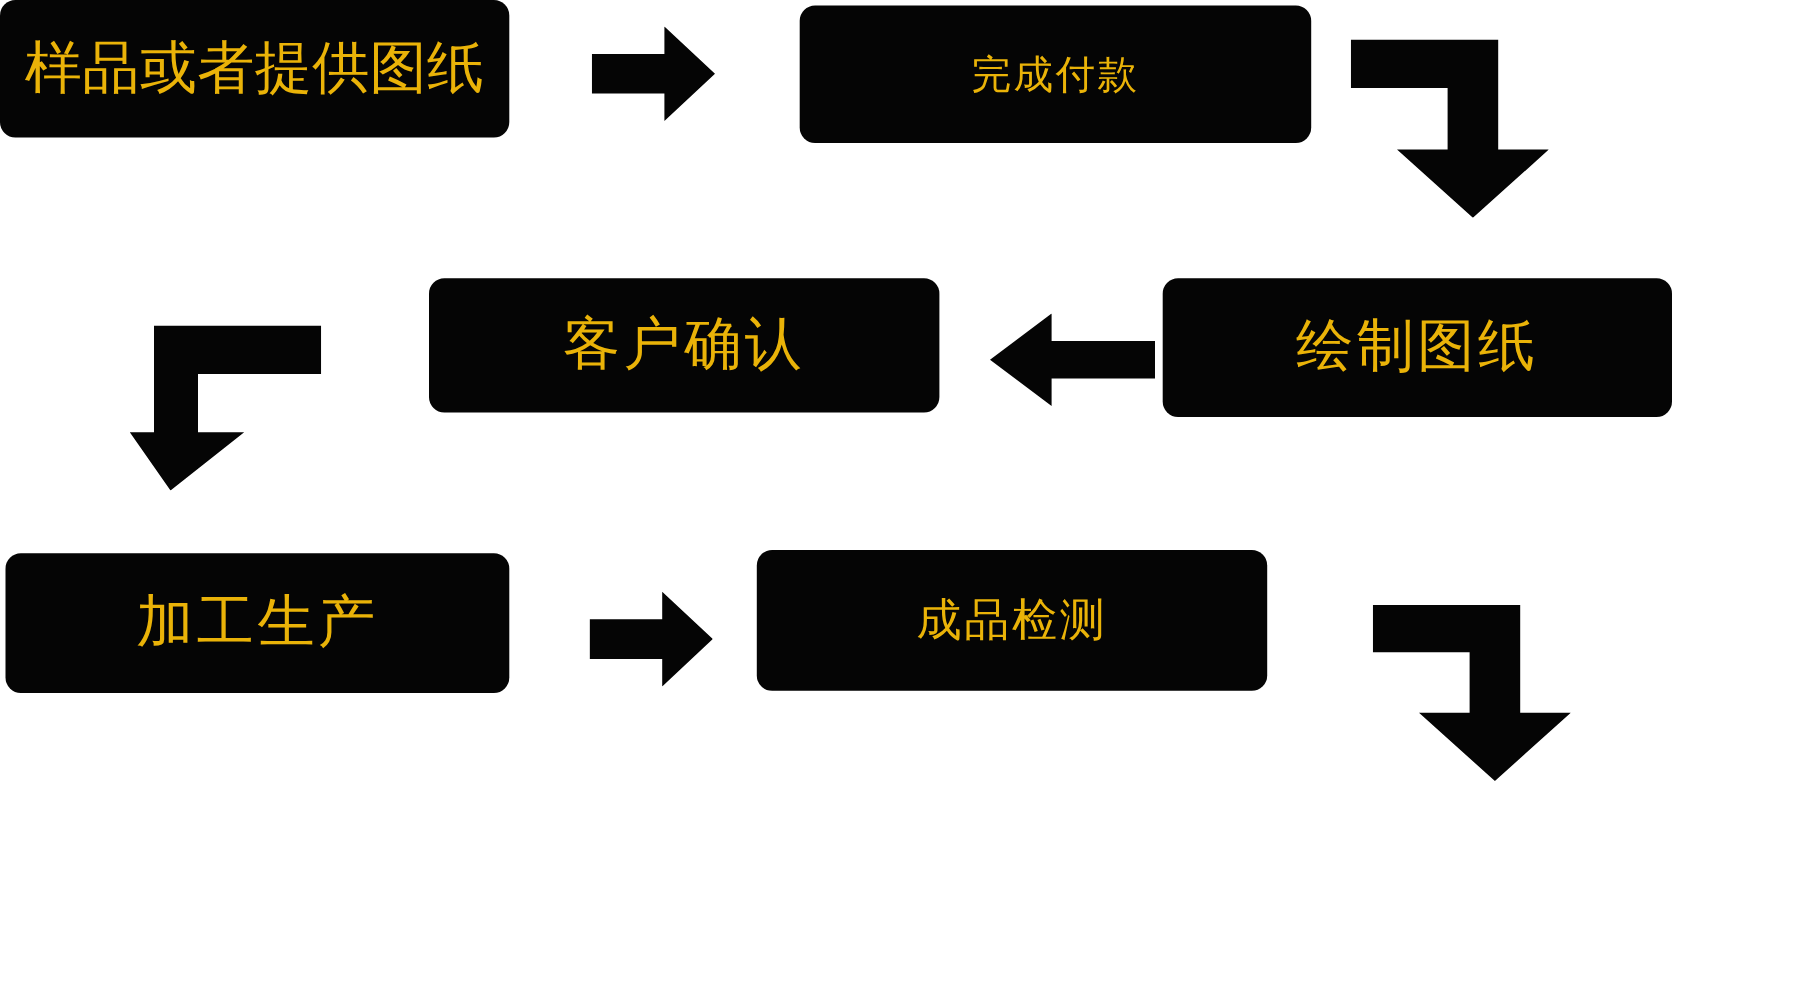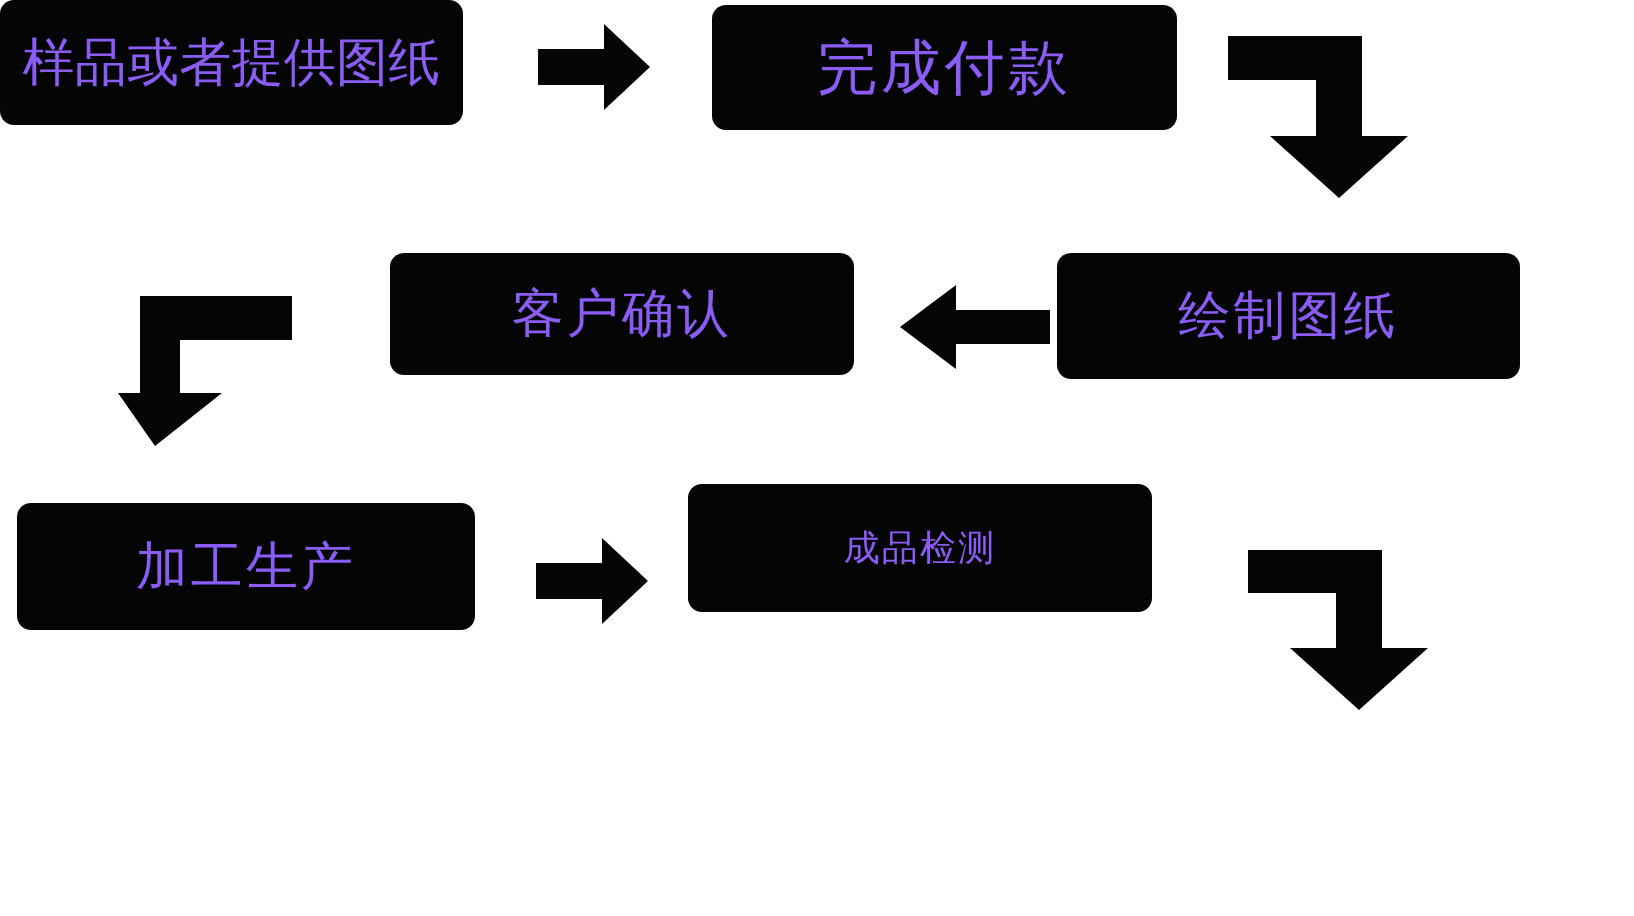--- a/index.html
+++ b/index.html
@@ -15,21 +15,21 @@
     position: relative;
     width: 1634px;
     height: 916px;
     background: #ffffff;
     overflow: hidden;
   }
   .node {
     position: absolute;
     background: #050505;
     border-radius: 14px;
-    color: #8b5cf6;
+    color: #eab308;
     display: flex;
     align-items: center;
     justify-content: center;
     box-sizing: border-box;
     text-align: center;
     letter-spacing: 0.06em;
     line-height: 1.1;
     white-space: nowrap;
     user-select: none;
   }
@@ -54,21 +54,21 @@
   <div class="node tight" style="left:0px; top:0px; width:463px; height:125px; font-size:52px;">
     <span>样品或者提供图纸</span>
   </div>
 
   <div class="arrow" style="left:538px; top:24px; width:112px; height:86px;">
     <svg viewBox="0 0 112 86" preserveAspectRatio="none" aria-hidden="true">
       <path d="M0 25 L66 25 L66 0 L112 43 L66 86 L66 61 L0 61 Z"></path>
     </svg>
   </div>
 
-  <div class="node" style="left:712px; top:5px; width:465px; height:125px; font-size:60px;align-items:center;">
+  <div class="node" style="left:727px; top:5px; width:465px; height:125px; font-size:36px;align-items:center;">
     <span>完成付款</span>
   </div>
 
   <div class="arrow" style="left:1228px; top:36px; width:180px; height:162px;">
     <svg viewBox="0 0 180 162" preserveAspectRatio="none" aria-hidden="true">
       <path d="M0 0 L134 0 L134 100 L180 100 L111 162 L42 100 L88 100 L88 44 L0 44 Z"></path>
     </svg>
   </div>
 
   <div class="arrow" style="left:118px; top:296px; width:174px; height:150px;">
@@ -84,31 +84,31 @@
   <div class="arrow" style="left:900px; top:285px; width:150px; height:84px;">
     <svg viewBox="0 0 150 84" preserveAspectRatio="none" aria-hidden="true">
       <path d="M150 25 L56 25 L56 0 L0 42 L56 84 L56 59 L150 59 Z"></path>
     </svg>
   </div>
 
   <div class="node" style="left:1057px; top:253px; width:463px; height:126px; font-size:52px;">
     <span>绘制图纸</span>
   </div>
 
-  <div class="node" style="left:5px; top:503px; width:458px; height:127px; font-size:52px;margin-left:12px;">
+  <div class="node" style="left:5px; top:503px; width:458px; height:127px; font-size:52px;">
     <span>加工生产</span>
   </div>
 
   <div class="arrow" style="left:536px; top:538px; width:112px; height:86px;">
     <svg viewBox="0 0 112 86" preserveAspectRatio="none" aria-hidden="true">
       <path d="M0 25 L66 25 L66 0 L112 43 L66 86 L66 61 L0 61 Z"></path>
     </svg>
   </div>
 
-  <div class="node" style="left:688px; top:484px; width:464px; height:128px; font-size:36px;">
+  <div class="node" style="left:688px; top:500px; width:464px; height:128px; font-size:41px;">
     <span>成品检测</span>
   </div>
 
   <div class="arrow" style="left:1248px; top:550px; width:180px; height:160px;">
     <svg viewBox="0 0 180 160" preserveAspectRatio="none" aria-hidden="true">
       <path d="M0 0 L134 0 L134 98 L180 98 L111 160 L42 98 L88 98 L88 43 L0 43 Z"></path>
     </svg>
   </div>
 
 

